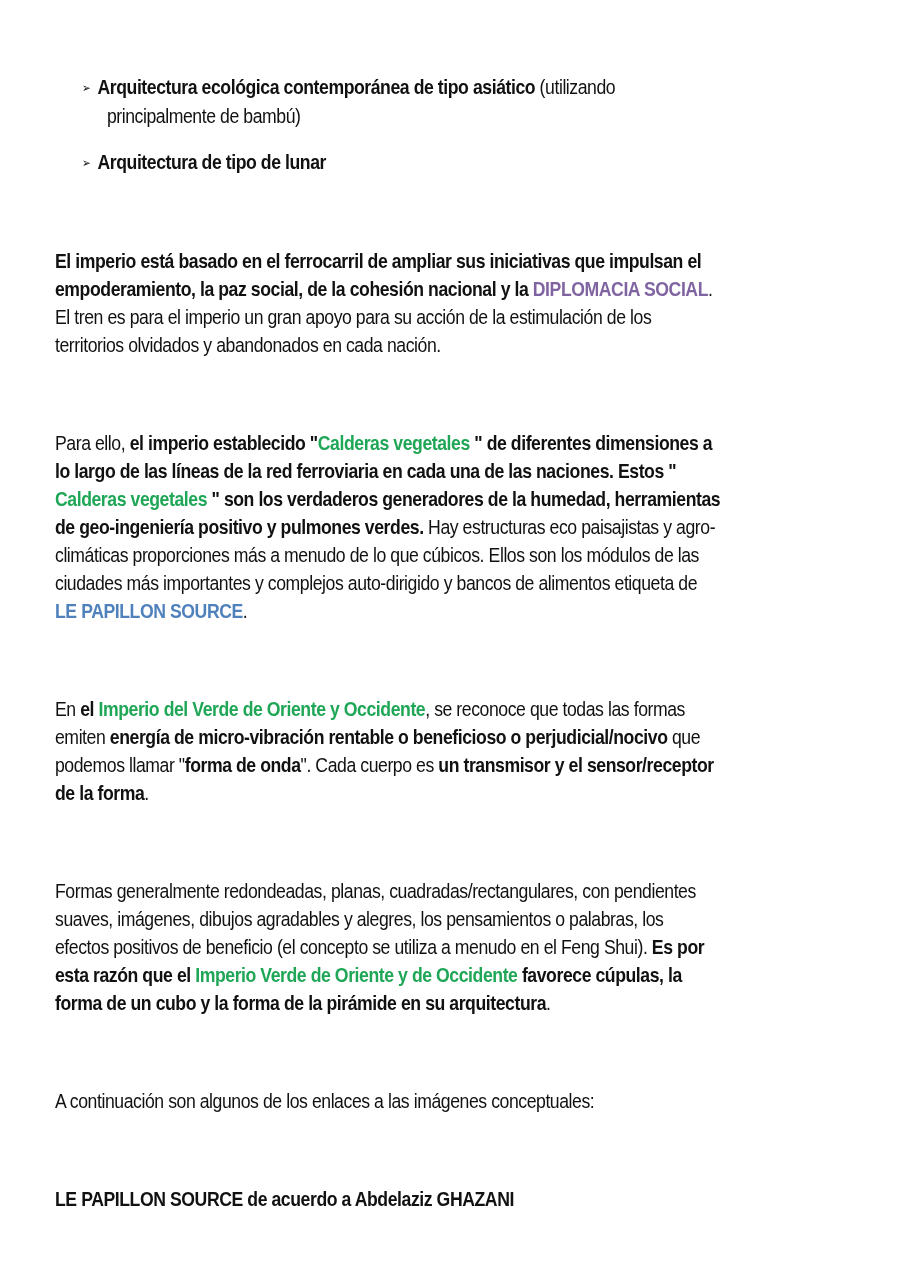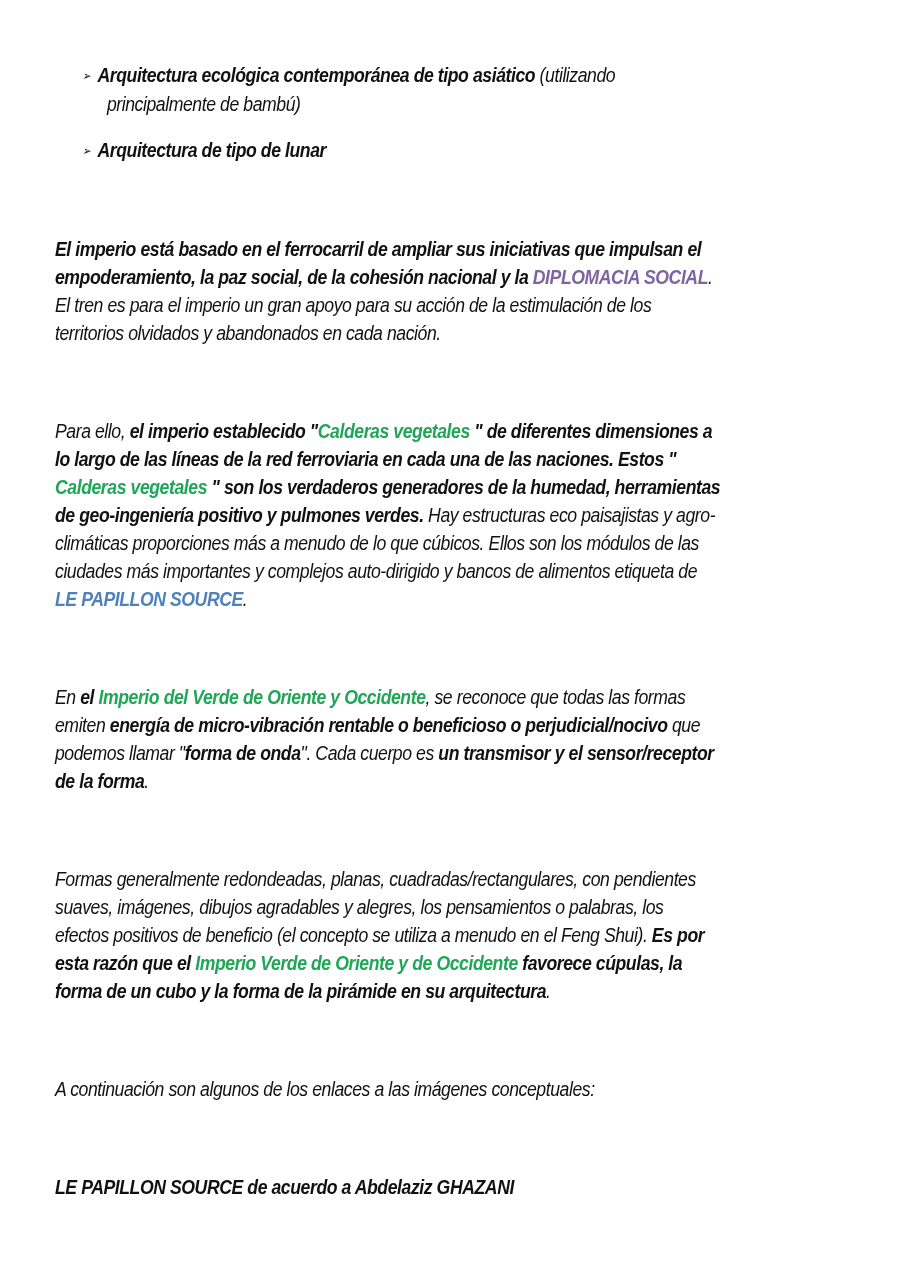--- a/index.html
+++ b/index.html
@@ -10,22 +10,22 @@
     body {
       width: 905px;
       height: 1280px;
       position: relative;
       overflow: hidden;
       font-family: "Liberation Sans", sans-serif;
       color: #111111;
     }
     .page {
       position: absolute;
-      left: 0; top: 4px;
-      width: 905px; height: 928px; font-style: italic;
+      left: 0; top: 16px;
+      width: 905px; height: 928px;
     }
     .text {
       font-size: 20.5px;
       line-height: 28px;
       letter-spacing: -0.5px;
       transform: scaleX(0.86);
       transform-origin: left top;
       white-space: nowrap;
     }
     .bullet {

